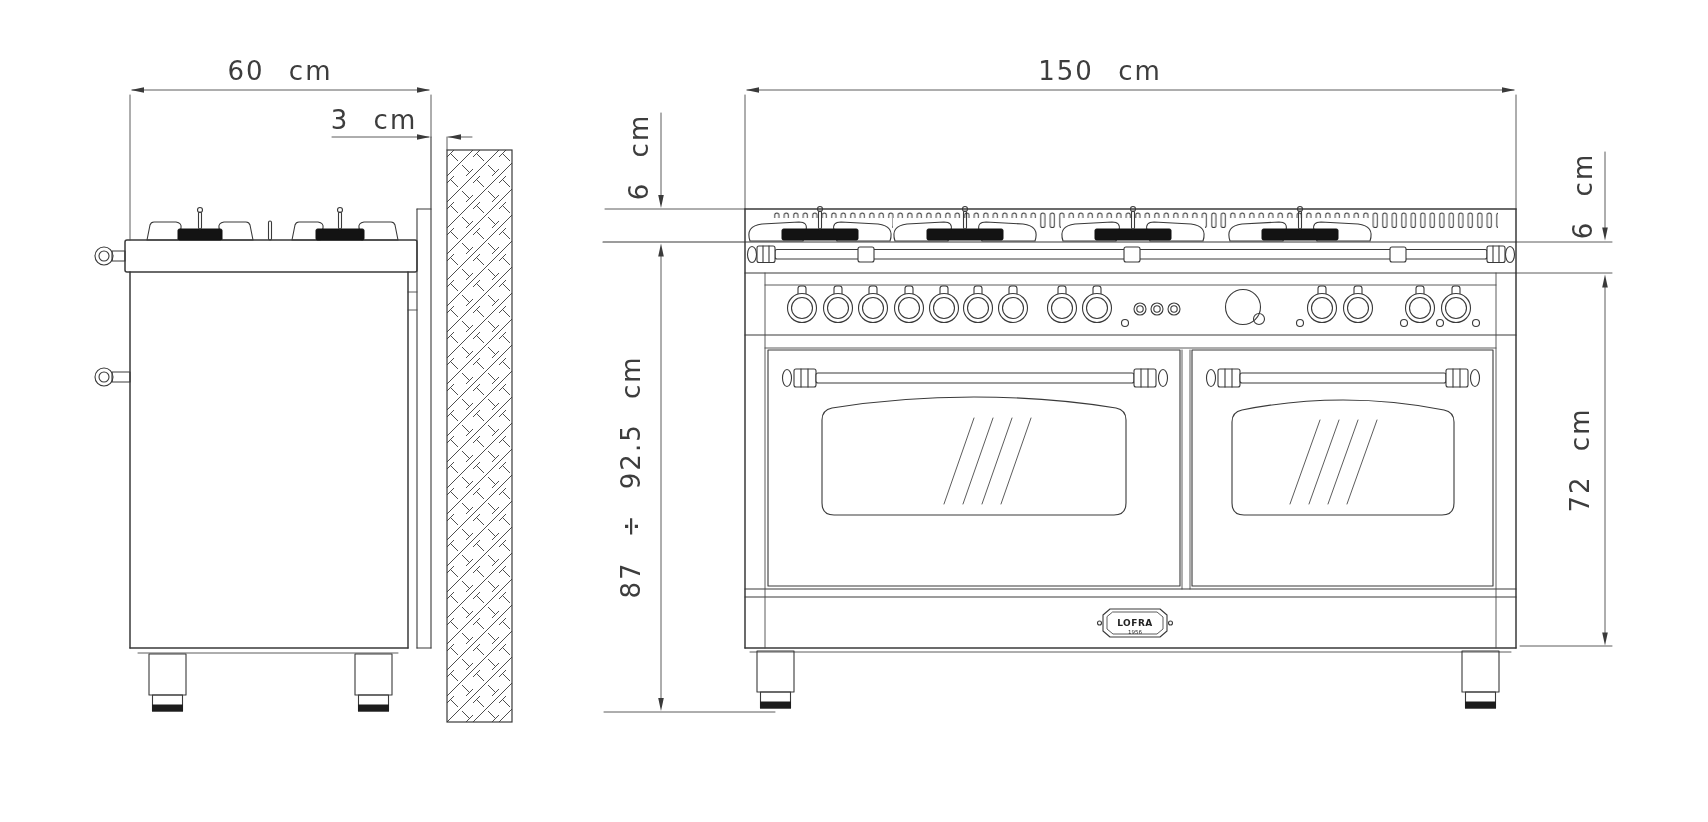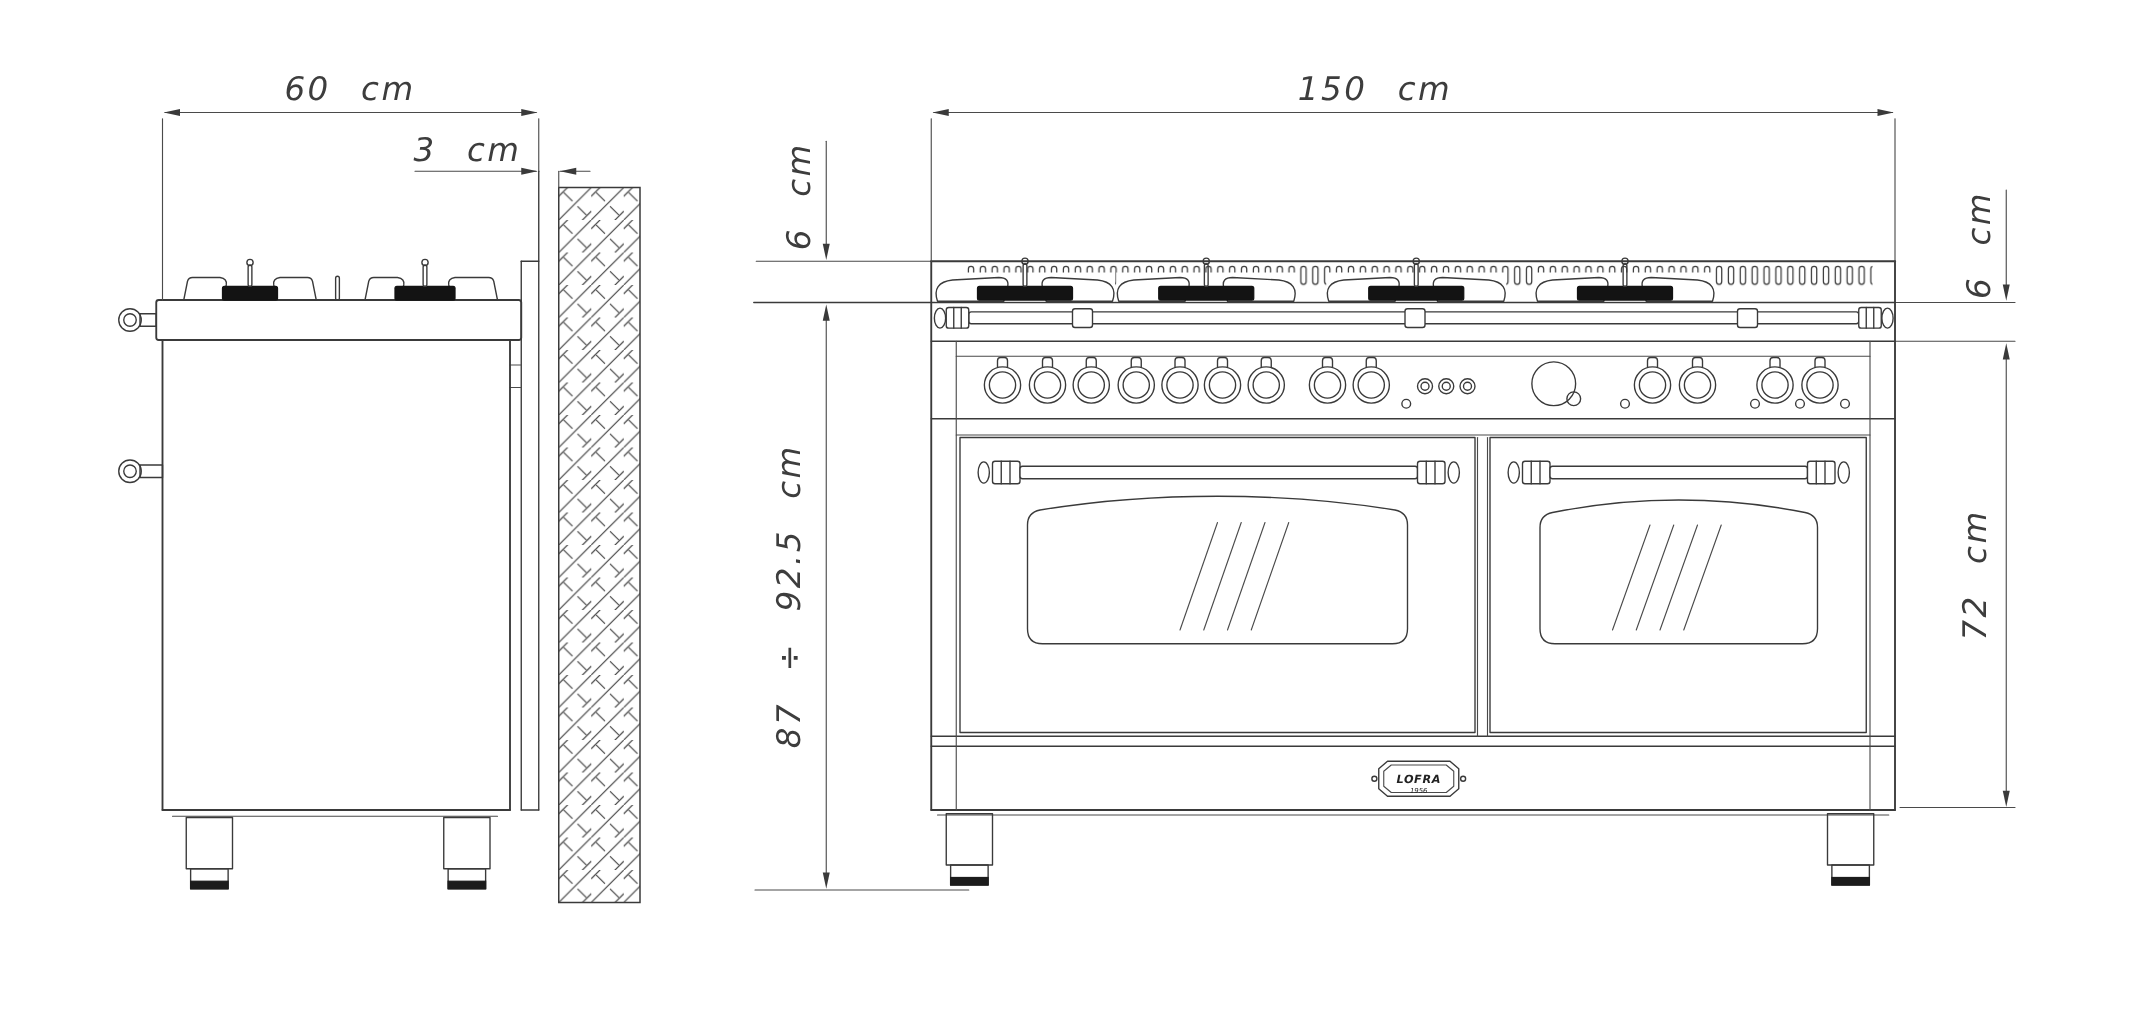--- a/index.html
+++ b/index.html
@@ -1,16 +1,16 @@
 <!DOCTYPE html>
 <html><head>
 <meta charset="utf-8">
 <style>
   html,body{margin:0;padding:0;background:#ffffff;}
-  #stage{position:relative;width:1708px;height:822px;background:#ffffff;overflow:hidden;font-style:italic;}
+  #stage{position:relative;width:1708px;height:822px;background:#ffffff;overflow:hidden;}
   svg{position:absolute;left:0;top:0;}
   .ln{stroke:#3a3a3a;fill:none;stroke-width:1.1;stroke-linecap:round;stroke-linejoin:round;}
   .thick{stroke-width:1.5;}
   .thin{stroke:#4a4a4a;stroke-width:0.9;}
   .fillarrow{fill:#3a3a3a;stroke:none;}
   .cap{fill:#131313;stroke:#131313;}
   .whitefill{fill:#ffffff;stroke:none;}
   .whiteln{fill:#ffffff;stroke:#3a3a3a;stroke-width:1.1;stroke-linejoin:round;}
   .darkfoot{fill:#1c1c1c;stroke:#1c1c1c;}
   .dim{font-family:"DejaVu Sans",sans-serif;font-size:26px;fill:#3d3d3d;letter-spacing:2px;word-spacing:14px;text-anchor:middle;stroke:none;}

